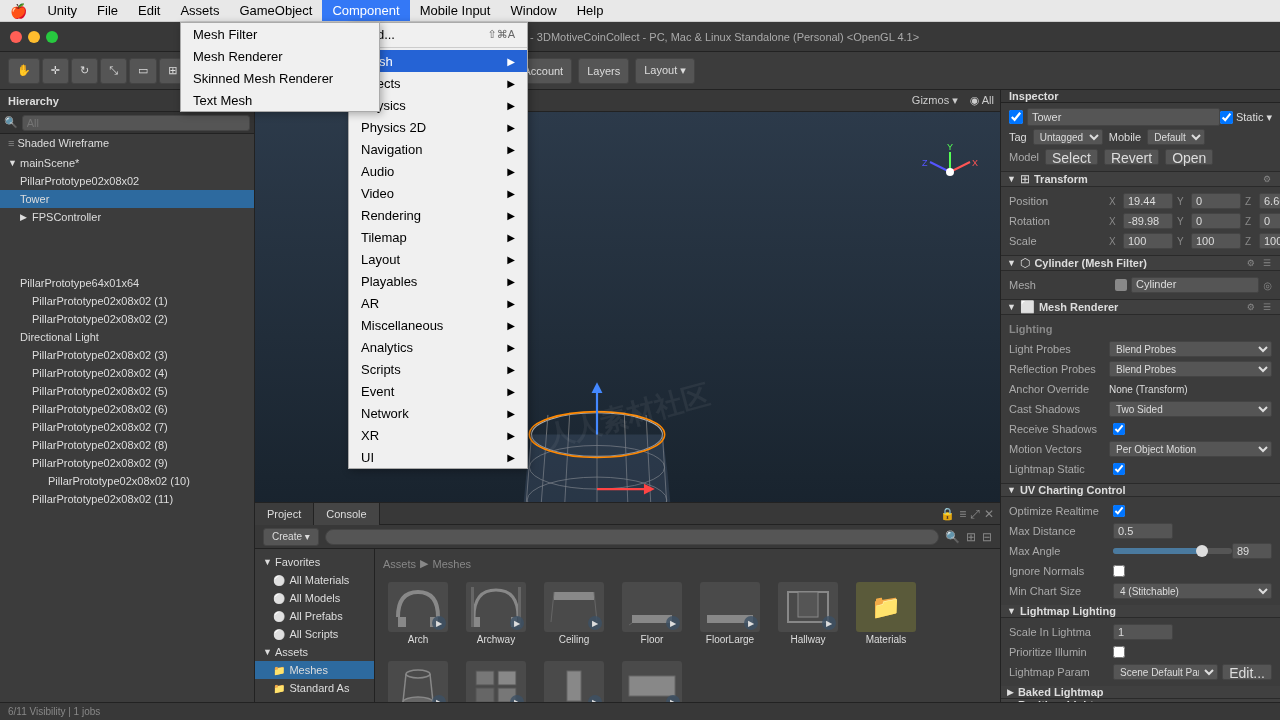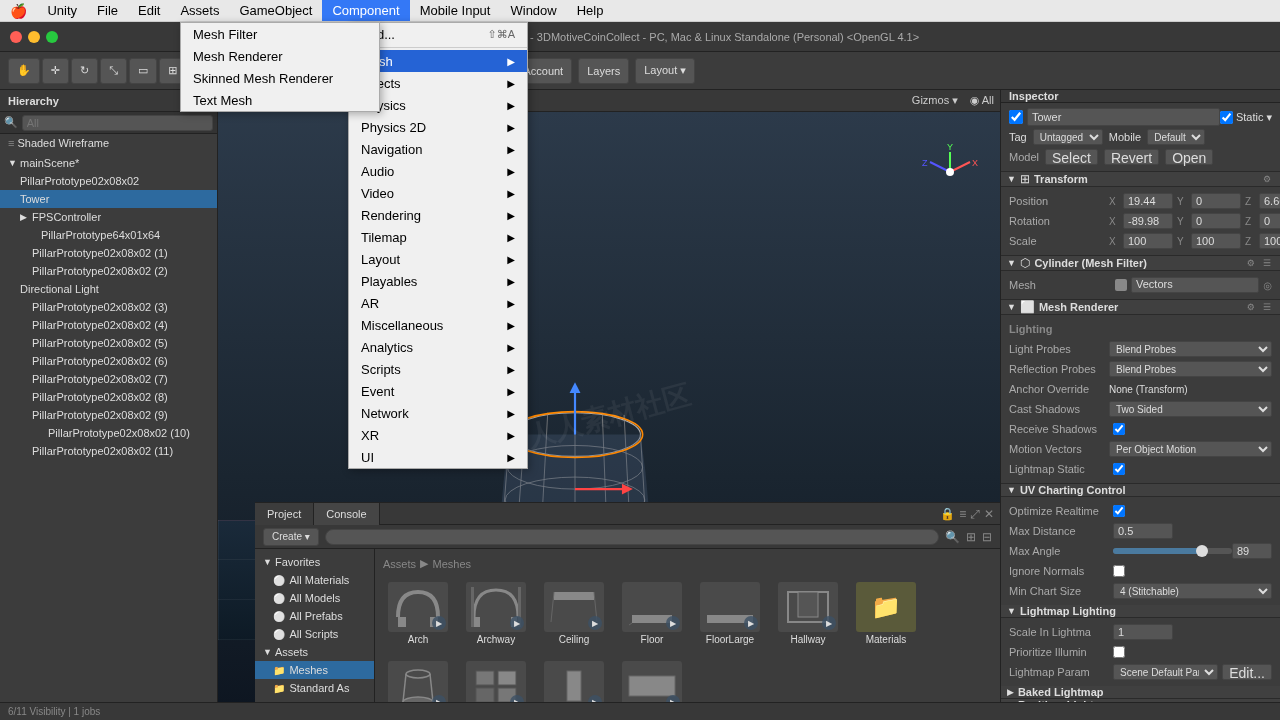--- a/index.html
+++ b/index.html
@@ -43,21 +43,21 @@
       color: #ddd; font-size: 11px; cursor: pointer; display: flex; align-items: center; gap: 4px;
     }
 
     
     #main-layout {
       display: flex; width: 100%; height: calc(720px - 22px - 30px - 38px);
     }
 
     
     #hierarchy-panel {
-      width: 218px; background: #3c3c3c; border-right: 1px solid #222; display: flex; flex-direction: column;
+      width: 255px; background: #3c3c3c; border-right: 1px solid #222; display: flex; flex-direction: column;
     }
     .panel-header {
       height: 22px; background: #383838; display: flex; align-items: center; padding: 0 8px;
       border-bottom: 1px solid #222; font-size: 11px; font-weight: bold; gap: 6px;
     }
     .search-bar {
       height: 22px; background: #333; border-bottom: 1px solid #222; display: flex; align-items: center; padding: 0 4px;
     }
     .search-input { width: 100%; background: #555; border: 1px solid #444; border-radius: 3px; height: 16px; color: #ddd; font-size: 11px; padding: 0 4px; }
     .hierarchy-content { flex: 1; overflow-y: auto; padding: 2px 0; }
@@ -298,21 +298,21 @@
       <div class="h-item" style="padding-left:20px;">
         <span>PillarPrototype02x08x02</span>
       </div>
       <div class="h-item selected" style="padding-left:20px;">
         <span>Tower</span>
       </div>
       <div class="h-item" style="padding-left:20px;">
         <span class="arrow">▶</span>
         <span>FPSController</span>
       </div>
-      <div class="h-item" style="padding-left:41px;">
+      <div class="h-item" style="padding-left:20px;margin-top:48px;">
         <span>PillarPrototype64x01x64</span>
       </div>
       <div class="h-item" style="padding-left:32px;">
         <span>PillarPrototype02x08x02 (1)</span>
       </div>
       <div class="h-item" style="padding-left:32px;">
         <span>PillarPrototype02x08x02 (2)</span>
       </div>
       <div class="h-item" style="padding-left:20px;">
         <span>Directional Light</span>
@@ -509,21 +509,21 @@
       <div class="comp-btns">
         <span class="comp-btn">⚙</span>
         <span class="comp-btn">☰</span>
       </div>
     </div>
     <div class="insp-section">
       <div class="mesh-row">
         <span class="insp-label">Mesh</span>
         <div style="display:flex;align-items:center;gap:4px;flex:1;">
           <span style="width:12px;height:12px;background:#888;display:inline-block;border-radius:2px;"></span>
-          <span class="mesh-val">Vectors</span>
+          <span class="mesh-val">Cylinder</span>
           <span style="color:#888;font-size:10px;cursor:pointer;">◎</span>
         </div>
       </div>
     </div>
 
     <div class="insp-component-header">
       <span class="comp-arrow">▼</span>
       <span class="comp-icon">⬜</span>
       <span class="comp-name">Mesh Renderer</span>
       <div class="comp-btns">

